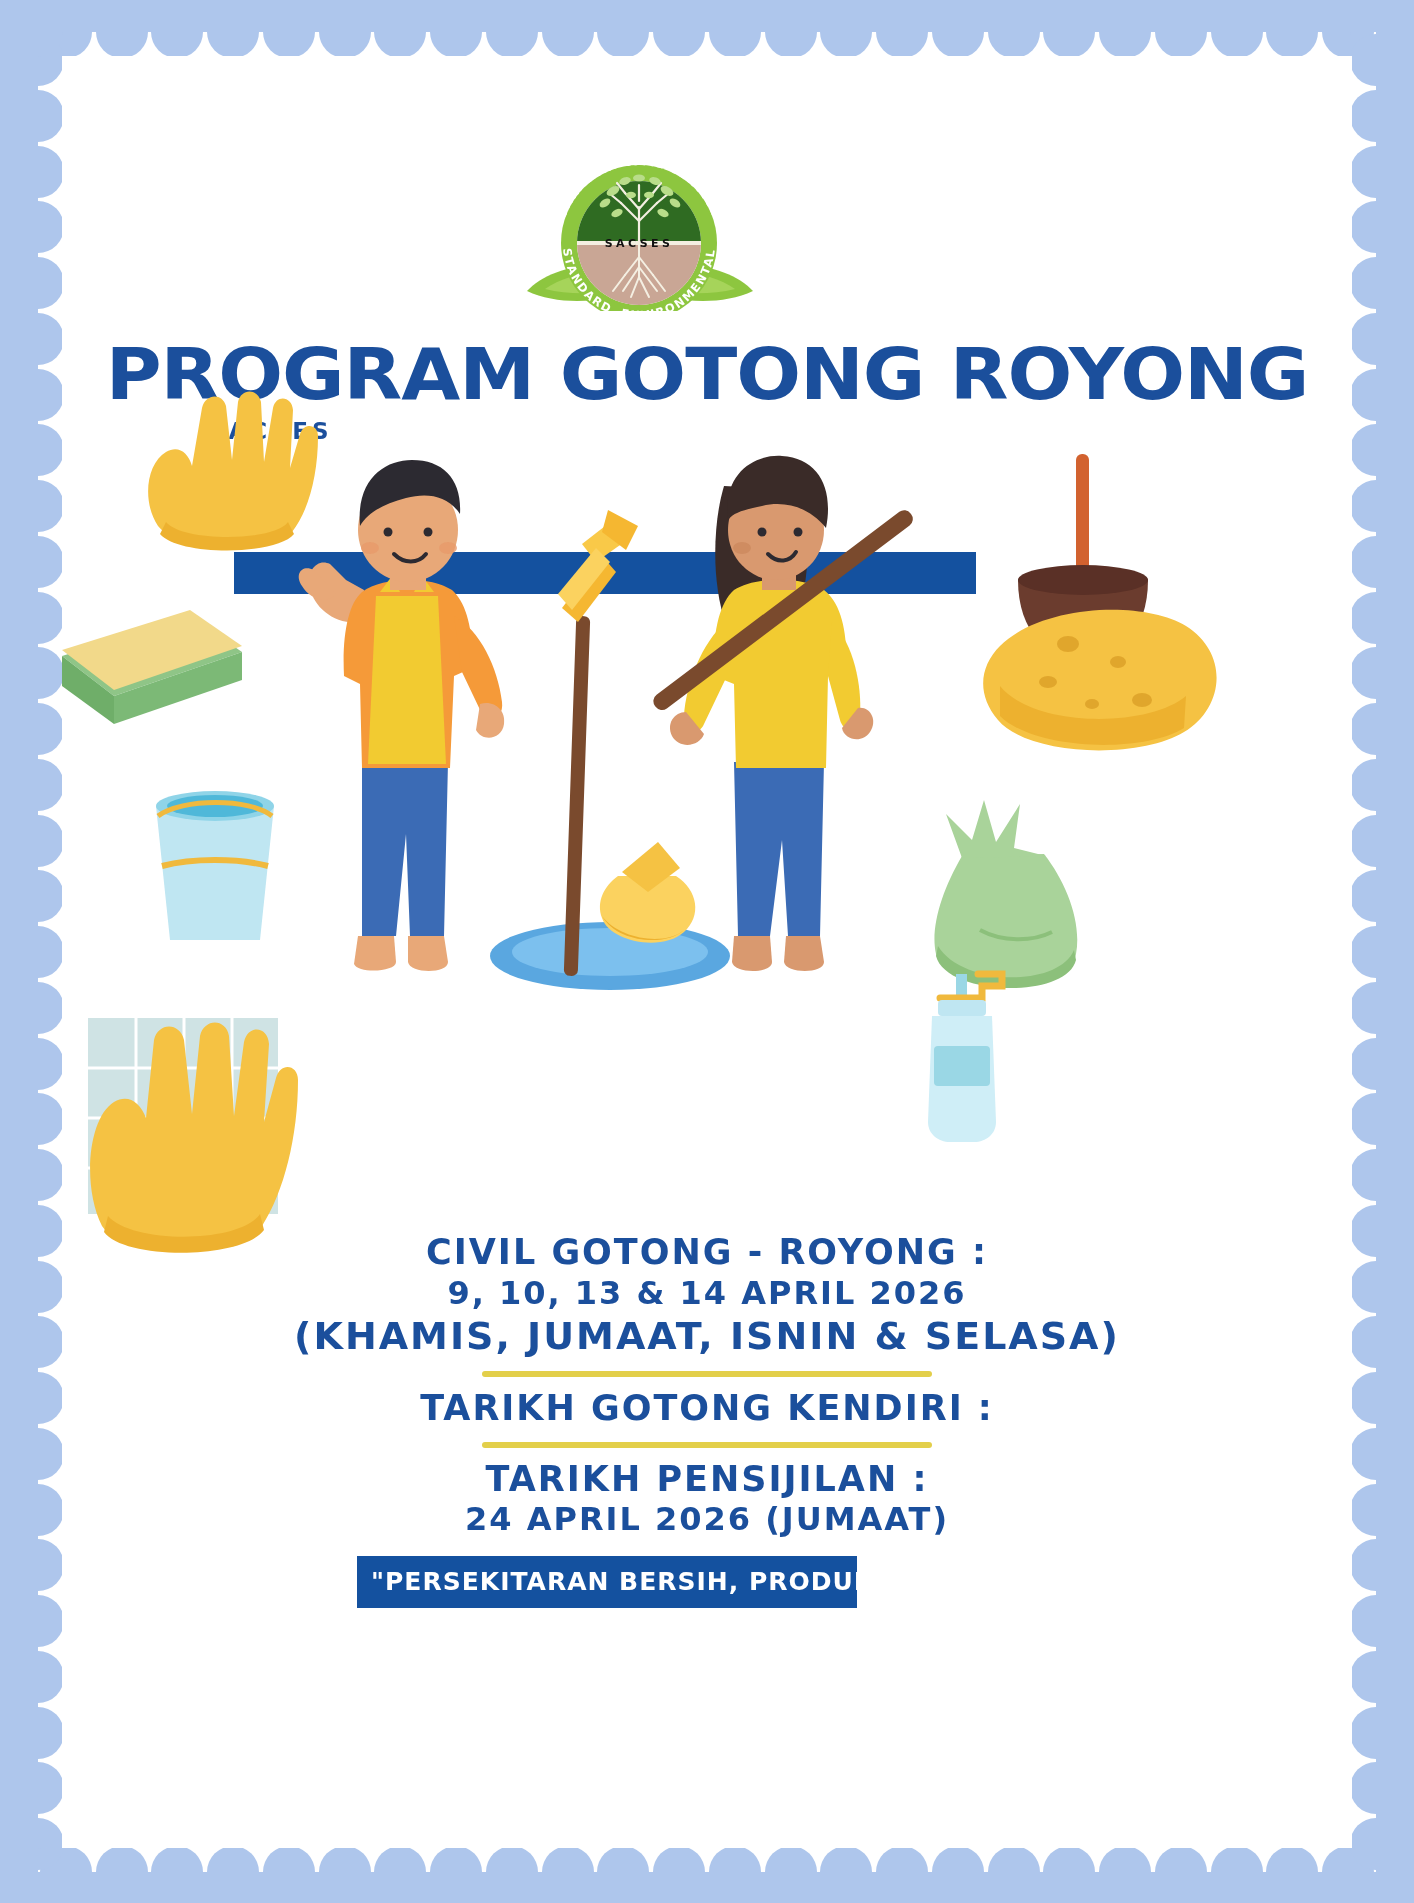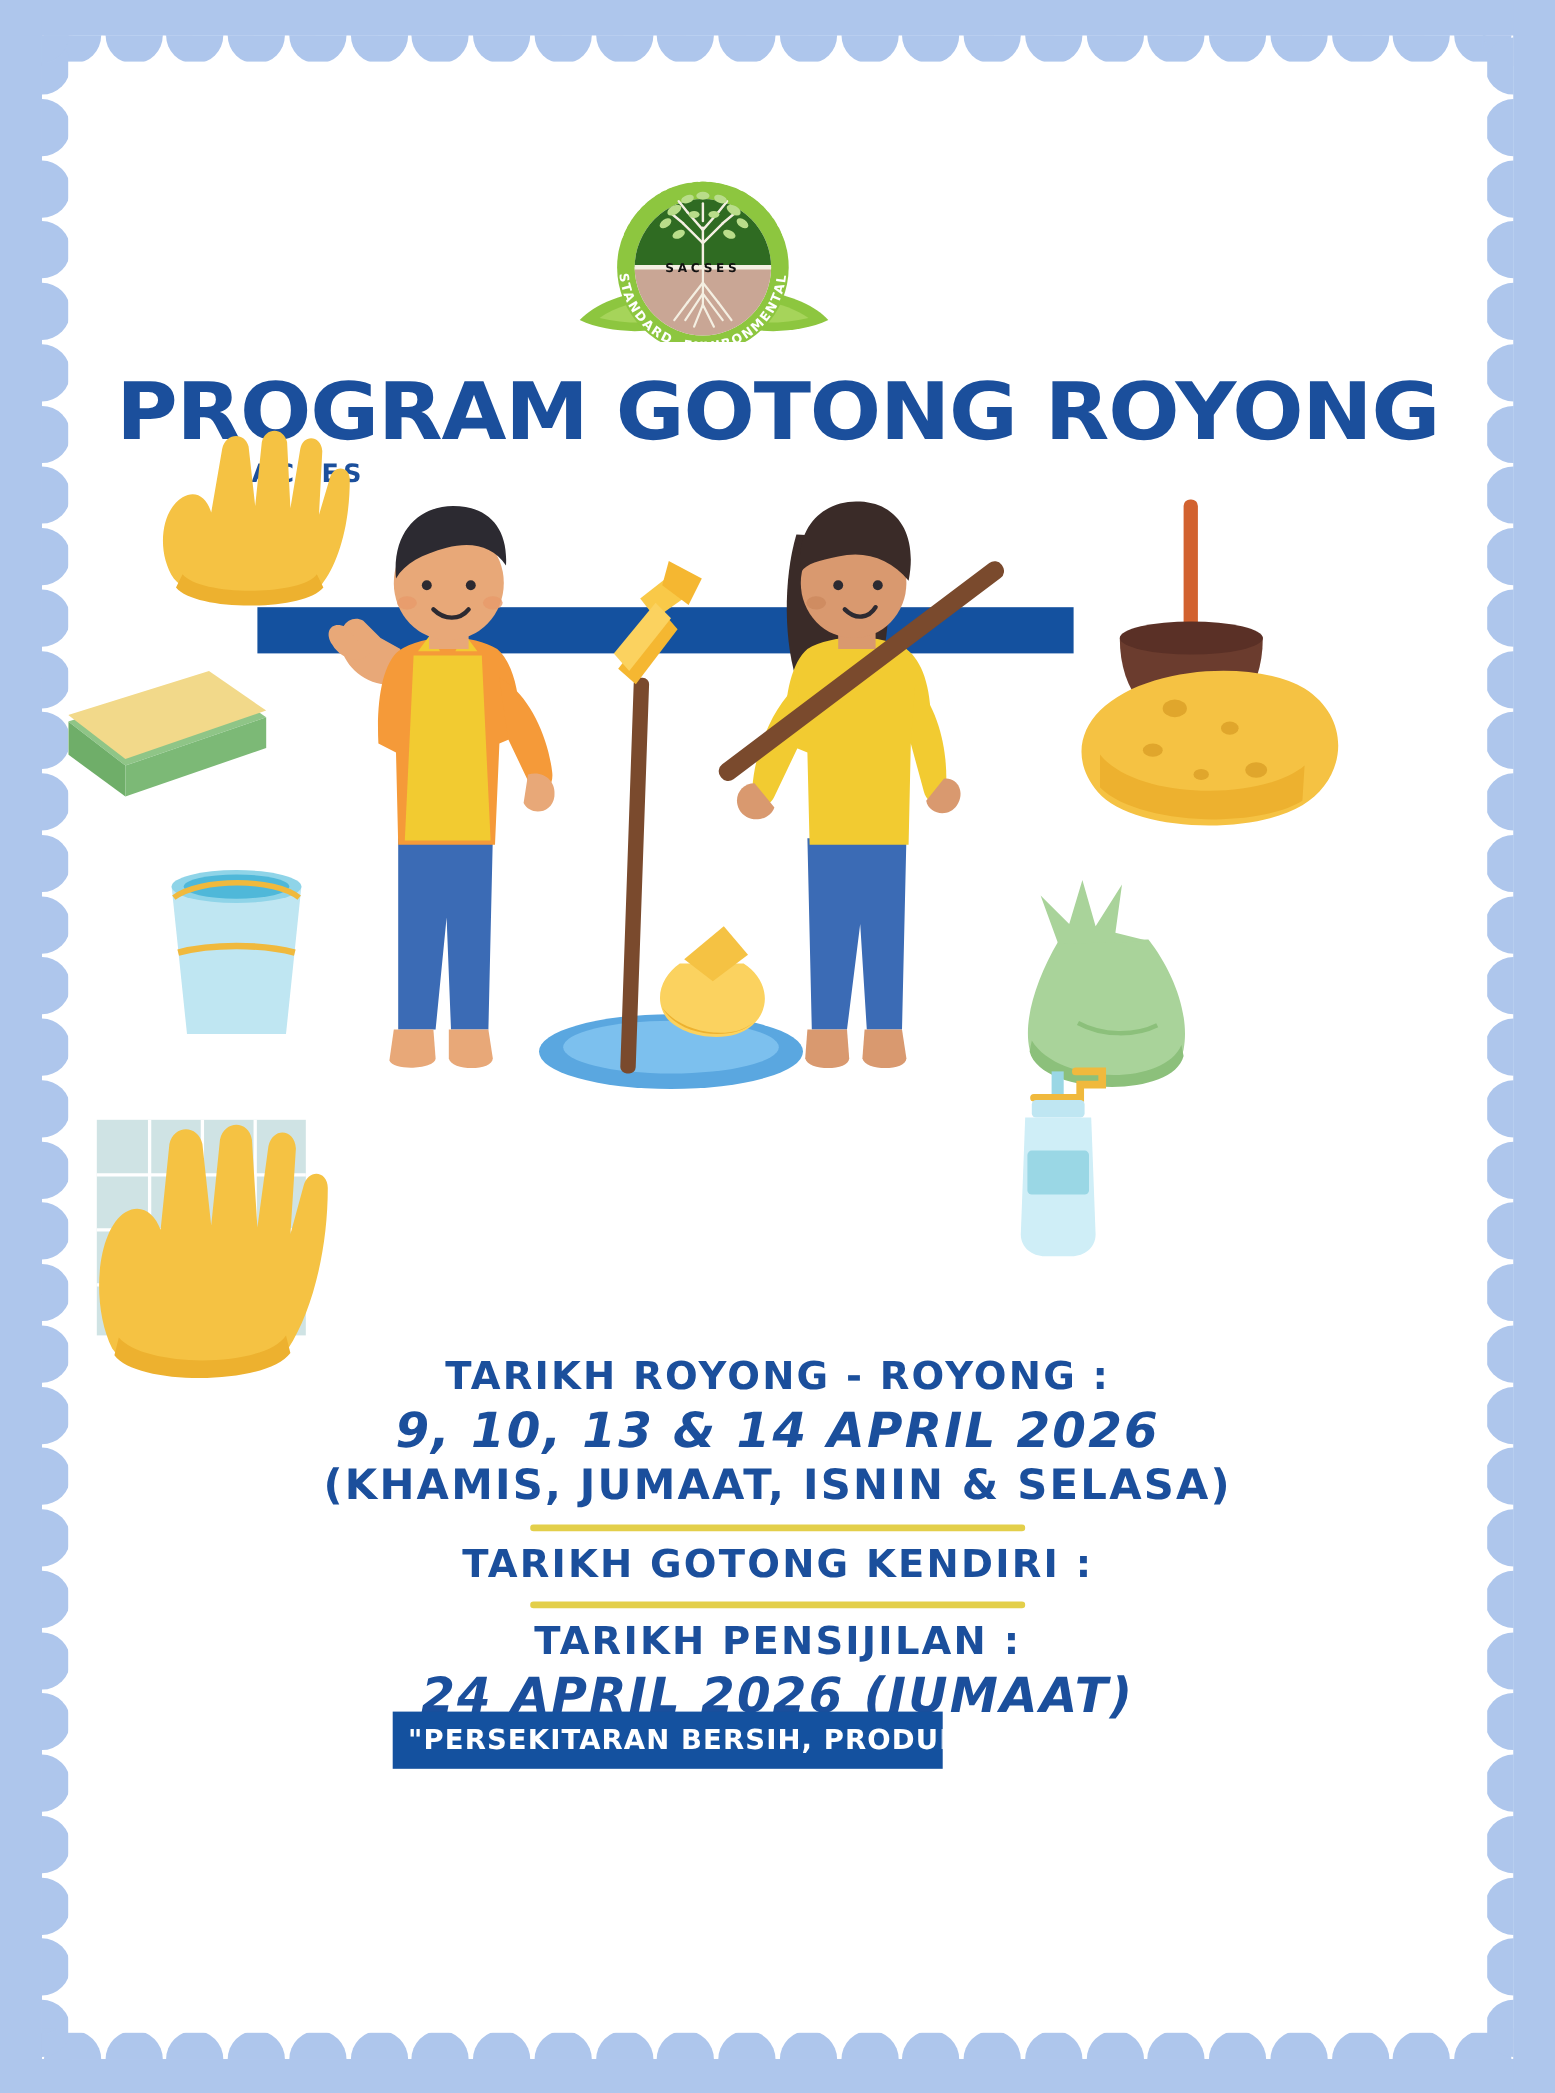--- a/index.html
+++ b/index.html
@@ -63,21 +63,21 @@
     color:#1b4f9c;
   }
   .ln{
     font-family:"DejaVu Sans",sans-serif;
     font-weight:bold;
     letter-spacing:2px;
     line-height:1.22;
     white-space:nowrap;
   }
   .lab{font-size:35px;}
-  .val{font-size:44px;font-style:italic;}
+  .val{font-size:32px;}
   .days{font-size:38px;}
   .rule{
     width:450px;height:6px;background:#e3cf4a;border-radius:3px;
     margin:12px auto 10px auto;
   }
   #tagline{
     position:absolute;left:295px;top:1500px;width:500px;height:52px;
     background:#14519f;overflow:hidden;
   }
   #tagline span{
@@ -450,21 +450,21 @@
         <rect x="-8" y="-9" width="320" height="17" rx="8" fill="#7a4a2d" transform="translate(600 646) rotate(-37)"></rect>
 
         <path d="M556 820 C 542 830, 534 846, 540 862 C 548 886, 600 896, 622 876
                  C 640 860, 636 834, 614 820 Z" fill="#fbd25f"></path>
         <path d="M560 816 L596 786 L618 812 L586 836 Z" fill="#f5c243"></path>
         <path d="M540 860 C 558 884, 604 890, 622 874 C 606 890, 556 888, 540 860 Z" fill="#edb12f"></path>
       </g>
     </svg>
 
     <div id="info">
-      <div class="ln lab">TARIKH ROYONG - ROYONG :</div>
+      <div class="ln lab">CIVIL GOTONG - ROYONG :</div>
       <div class="ln val">9, 10, 13 &amp; 14 APRIL 2026</div>
       <div class="ln days">(KHAMIS, JUMAAT, ISNIN &amp; SELASA)</div>
 
       <div class="rule"></div>
 
       <div class="ln lab">TARIKH GOTONG KENDIRI :</div>
 
       <div class="rule"></div>
 
       <div class="ln lab">TARIKH PENSIJILAN :</div>

